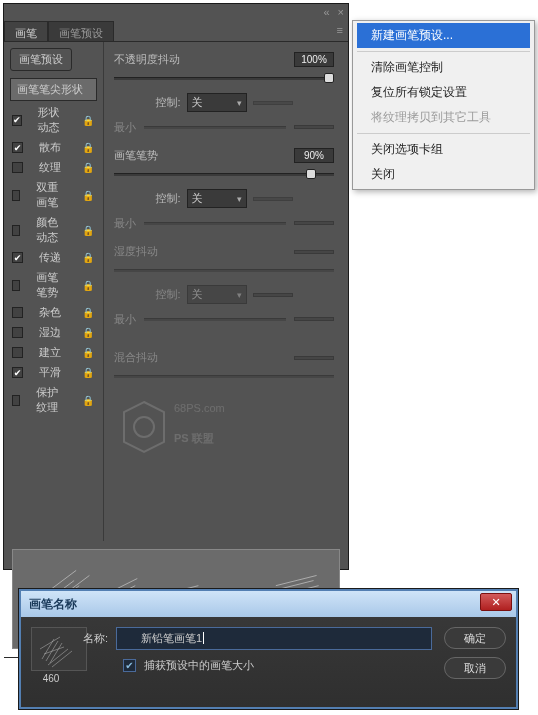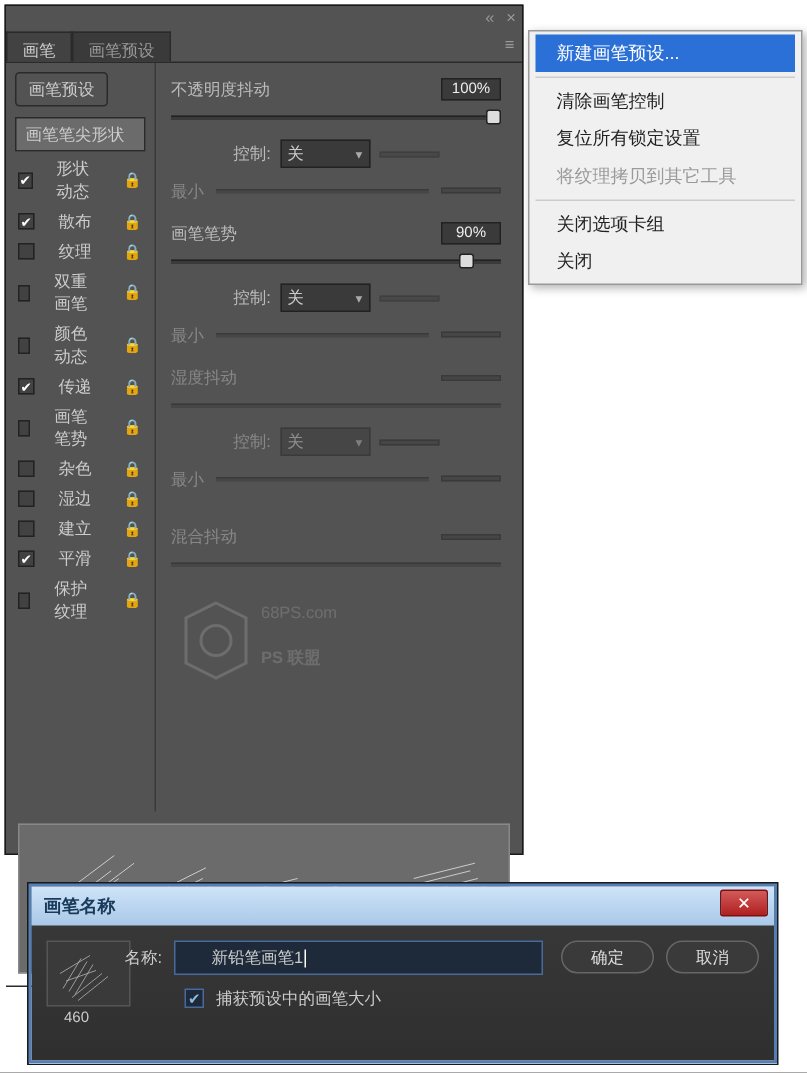--- a/index.html
+++ b/index.html
@@ -44,21 +44,21 @@
 .dlg-title span{color:#1a3a5a;font-size:12px;font-weight:bold}
 .dlg-close{position:absolute;right:4px;top:2px;width:32px;height:18px;background:linear-gradient(#d25a5a,#b02020);border:1px solid #7a1010;border-radius:2px;color:#fff;display:flex;align-items:center;justify-content:center;font-size:11px}
 .dlg-body{display:flex;padding:10px;gap:12px;align-items:flex-start}
 .thumb-box{width:40px;text-align:center}
 .thumb-box .tprev{width:56px;height:44px;border:1px solid #555;background:#3a3a3a;display:flex;align-items:center;justify-content:center}
 .thumb-box .tcap{color:#ccc;font-size:10px;margin-top:2px}
 .dlg-fields{flex:1}
 .dlg-row{display:flex;align-items:center;gap:8px;margin-bottom:8px}
 .dlg-input{flex:1;background:#1e2a3a;border:1px solid #4a6a9a;padding:3px 24px;color:#e0e8f0}
 .dlg-chk{width:13px;height:13px;background:#1e2a3a;border:1px solid #4a6a9a;display:inline-flex;align-items:center;justify-content:center;color:#8bd;font-size:10px}
-.dlg-btns{display:flex;flex-direction:row;gap:8px}
+.dlg-btns{display:flex;flex-direction:column;gap:8px}
 .dlg-btn{width:62px;height:22px;background:#3a3a3a;border:1px solid #666;border-radius:11px;display:flex;align-items:center;justify-content:center;color:#ddd}
 </style>
 </head>
 <body>
 
 <div class="panel">
   <div class="titlebar">
     <span>«</span>
     <span>×</span>
   </div>

